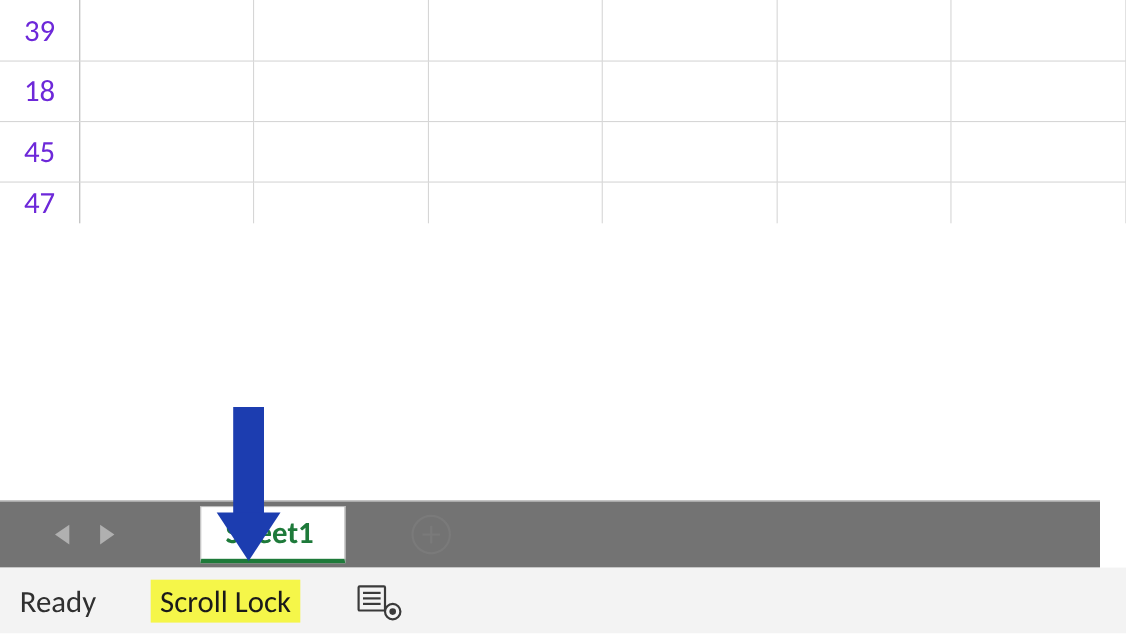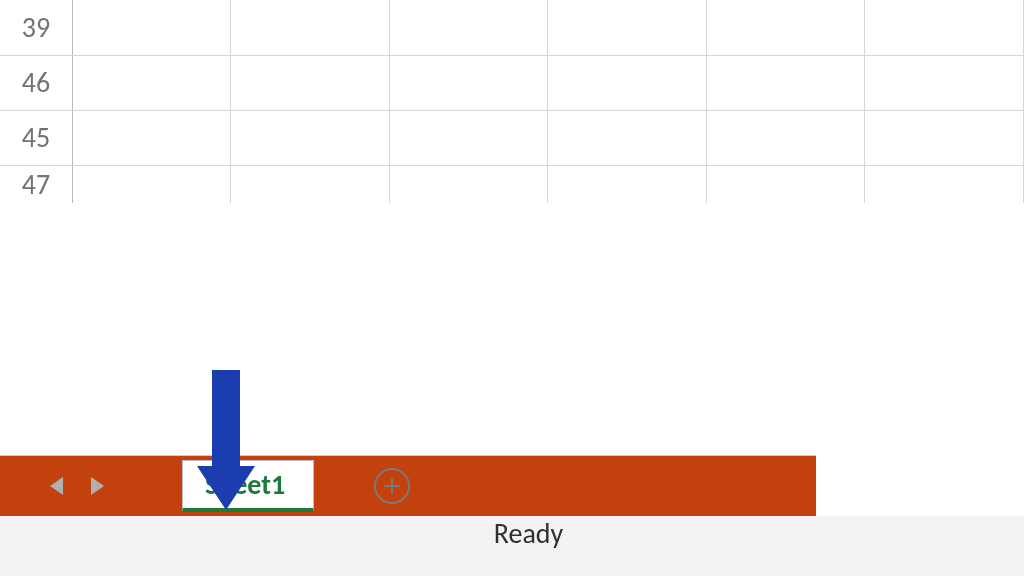--- a/index.html
+++ b/index.html
@@ -24,44 +24,44 @@
     border-collapse: collapse;
     table-layout: fixed;
   }
   .rowhead {
     width: 78px;
     background: #fff;
     border-right: 1px solid #b7b7b7;
     border-bottom: 1px solid #d6d6d6;
     text-align: center;
     font-size: 28px;
-    color: #737373;
+    color: #6d28d9;
     height: 55px;
   }
   .cell {
     width: 179px;
     height: 55px;
     border-right: 1px solid #d6d6d6;
     border-bottom: 1px solid #d6d6d6;
     background: #fff;
   }
   .grid-row.last .rowhead,
   .grid-row.last .cell {
     height: 32px;
     border-bottom: none;
   }
 
   
   .tab-bar {
     position: absolute;
     left: 0;
     top: 455px;
-    width: 816px;
+    width: 1000px;
     height: 61px;
-    background: #c2410c;
+    background: #737373;
     border-top: 1px solid #cfcfcf;
     display: flex;
     align-items: center;
   }
   .nav-arrows {
     display: flex;
     align-items: center;
     gap: 28px;
     padding-left: 50px;
   }
@@ -123,23 +123,22 @@
     position: absolute;
     left: 0;
     top: 516px;
     width: 1024px;
     height: 60px;
     background: #f3f3f3;
     display: flex;
     align-items: center;
     font-size: 28px;
     color: #303030;
-    padding-left: 33px;
+    padding-left: 18px;
     gap: 50px;
-    flex-direction: column;
   }
   .status-ready {}
   .status-scroll-lock {
     background: #f5f649;
     padding: 2px 8px;
     color: #1a1a1a;
   }
   .macro-icon {
     width: 40px; height: 32px;
     position: relative;
@@ -210,21 +209,21 @@
         <tr class="grid-row">
           <td class="rowhead">39</td>
           <td class="cell"></td>
           <td class="cell"></td>
           <td class="cell"></td>
           <td class="cell"></td>
           <td class="cell"></td>
           <td class="cell"></td>
         </tr>
         <tr class="grid-row">
-          <td class="rowhead">46</td>
+          <td class="rowhead">18</td>
           <td class="cell"></td>
           <td class="cell"></td>
           <td class="cell"></td>
           <td class="cell"></td>
           <td class="cell"></td>
           <td class="cell"></td>
         </tr>
         <tr class="grid-row">
           <td class="rowhead">45</td>
           <td class="cell"></td>
@@ -253,20 +252,21 @@
     <div class="nav-arrow right"></div>
   </div>
   <div class="sheet-tab">
     <span>Sheet1</span>
   </div>
   <div class="add-sheet"></div>
 </div>
 
 <div class="status-bar">
   <span class="status-ready">Ready</span>
+  <span class="status-scroll-lock">Scroll Lock</span>
   <span class="macro-icon">
     <span class="sheet"></span>
     <span class="rec"></span>
   </span>
 </div>
 
 <div class="annotation-arrow">
   <div class="shaft"></div>
   <div class="head"></div>
 </div>

